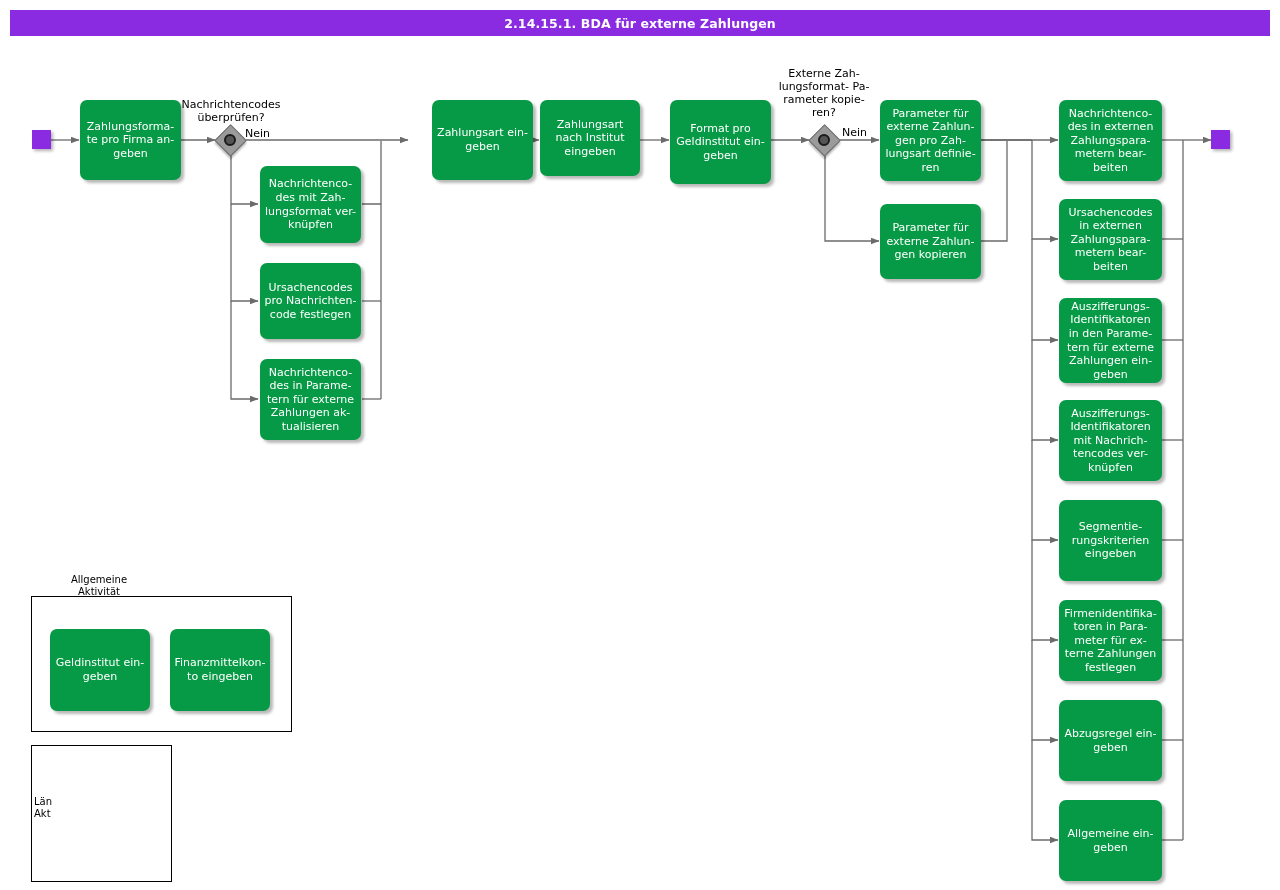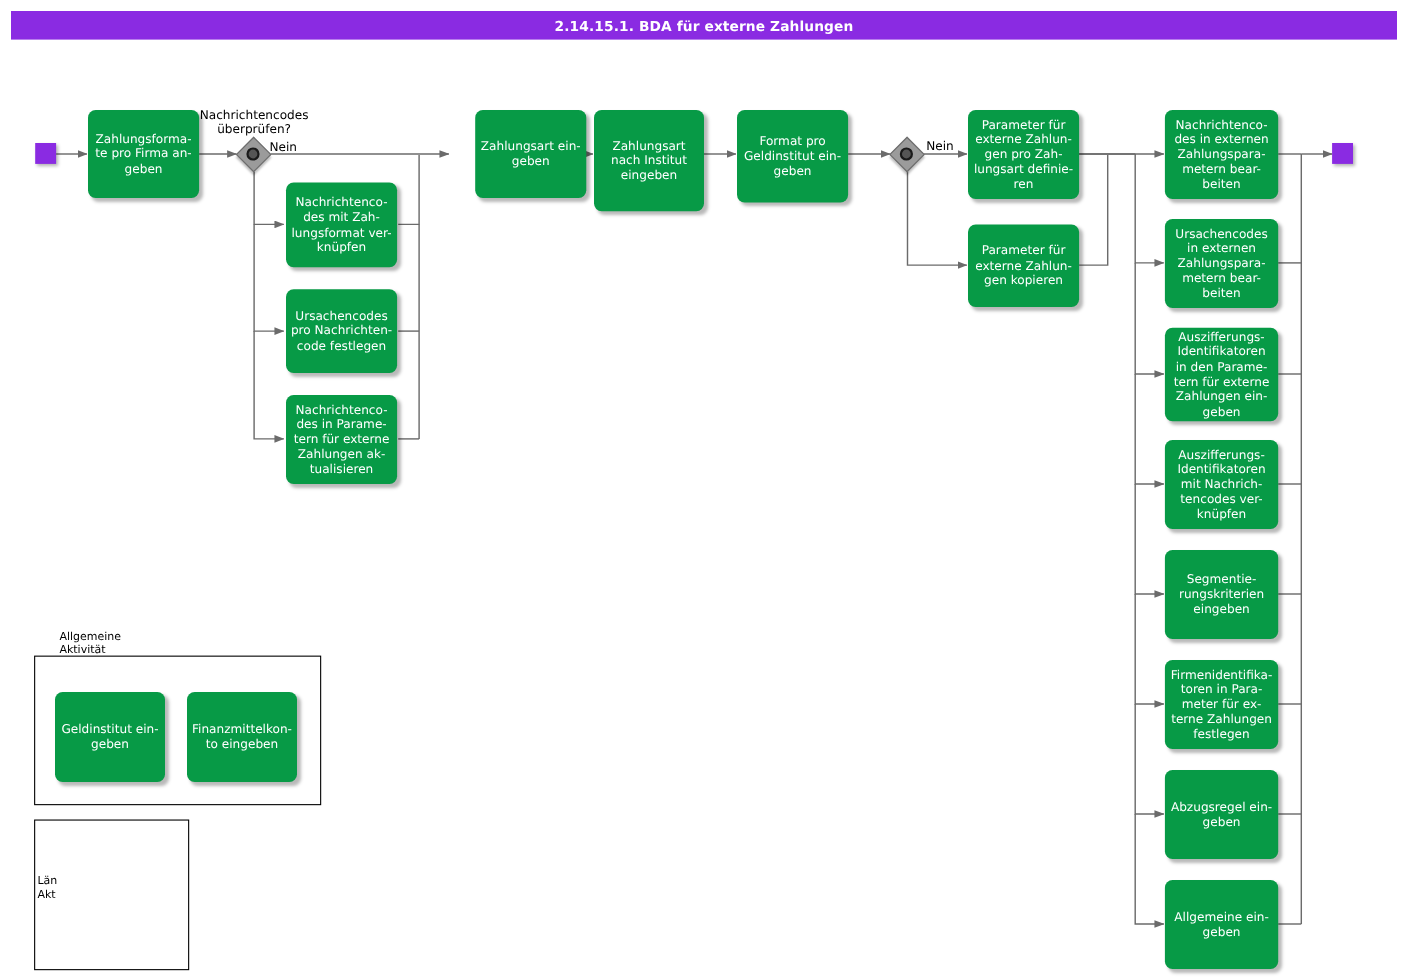--- a/index.html
+++ b/index.html
@@ -123,28 +123,32 @@
     <div class="dot"></div>
   </div>
   <div class="edgelabel" style="left:176px;top:98px;width:110px;">Nachrichtencodes
 überprüfen?</div>
   <div class="edgelabel" style="left:245px;top:127px;width:40px;text-align:left;">Nein</div>
 
   <div class="decision" style="left:809px;top:125px;">
     <div class="dia"></div>
     <div class="dot"></div>
   </div>
+  <div class="edgelabel" style="left:768px;top:67px;width:112px;">Externe  Zah-
+lungsformat- Pa-
+rameter  kopie-
+ren?</div>
   <div class="edgelabel" style="left:842px;top:126px;width:40px;text-align:left;">Nein</div>
 
   <div class="node" style="left:80px;top:100px;width:101px;height:80px;">Zahlungsforma-
 te pro Firma an-
 geben</div>
   <div class="node" style="left:432px;top:100px;width:101px;height:80px;">Zahlungsart ein-
 geben</div>
-  <div class="node" style="left:540px;top:100px;width:100px;height:92px;text-align:center;">Zahlungsart
+  <div class="node" style="left:540px;top:100px;width:100px;height:76px;text-align:center;">Zahlungsart
 nach Institut
 eingeben</div>
   <div class="node" style="left:670px;top:100px;width:101px;height:84px;">Format pro
 Geldinstitut ein-
 geben</div>
 
   <div class="node" style="left:260px;top:166px;width:101px;height:77px;">Nachrichtenco-
 des mit Zah-
 lungsformat ver-
 knüpfen</div>
@@ -194,21 +198,21 @@
 toren  in Para-
 meter für  ex-
 terne Zahlungen
 festlegen</div>
   <div class="node" style="left:1059px;top:700px;width:103px;height:81px;">Abzugsregel ein-
 geben</div>
   <div class="node" style="left:1059px;top:800px;width:103px;height:81px;">Allgemeine ein-
 geben</div>
 
   <div class="legendbox" style="left:31px;top:596px;width:259px;height:134px;"></div>
-  <div class="legendlabel" style="left:54px;top:574px;width:90px;">Allgemeine
+  <div class="legendlabel" style="left:54px;top:574px;width:90px;text-align:center;">Allgemeine
 Aktivität</div>
   <div class="node" style="left:50px;top:629px;width:100px;height:82px;">Geldinstitut ein-
 geben</div>
   <div class="node" style="left:170px;top:629px;width:100px;height:82px;">Finanzmittelkon-
 to eingeben</div>
 
   <div class="legendbox" style="left:31px;top:745px;width:139px;height:135px;"></div>
   <div class="legendlabel" style="left:34px;top:796px;width:40px;">Län
 Akt</div>
 

